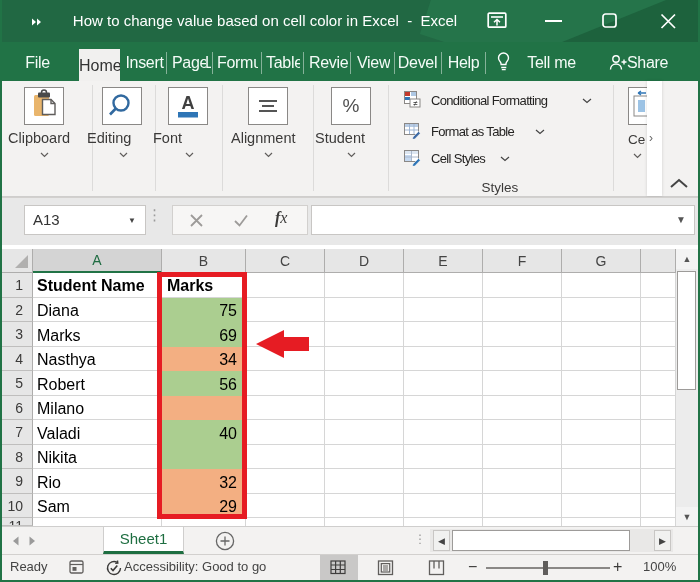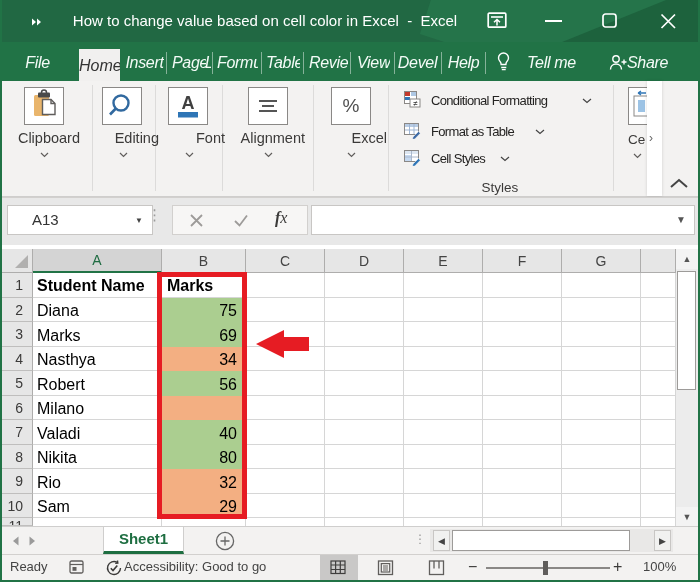--- a/index.html
+++ b/index.html
@@ -6,35 +6,35 @@
 html,body { width:700px; height:582px; overflow:hidden; }
 body { font-family:"Liberation Sans", sans-serif; position:relative; background:#fff; }
 .abs { position:absolute; }
 
 #titlebar { left:0; top:0; width:700px; height:42px; background:#216843; overflow:hidden; }
 #titlebar .deco1 { position:absolute; left:430px; top:-30px; width:280px; height:110px; background:#25744a; transform:rotate(18deg); }
 #titlebar .deco2 { position:absolute; left:545px; top:8px; width:220px; height:90px; background:#1d623d; transform:rotate(-22deg); }
 
 #title { left:0px; top:12px; width:530px; text-align:center; color:#fff; font-size:15px; }
 
-#tabrow { left:0; top:42px; width:700px; height:39px; background:#217346;font-style:italic; }
+#tabrow { left:0; top:42px; width:700px; height:39px; background:#217346; }
 .tab { position:absolute; top:0; height:41px; line-height:42px; color:#f4fbf7; font-size:16px; letter-spacing:-0.3px; text-align:center; overflow:hidden; white-space:nowrap; }
 .tsep { position:absolute; top:10px; height:22px; width:1px; background:rgba(255,255,255,0.45); }
 #hometab { position:absolute; left:79px; top:7px; width:41px; height:32px; background:#f1f0ef; color:#333; font-size:16px; line-height:34px; text-align:center; overflow:hidden; }
 
 #ribbon { left:0; top:81px; width:700px; height:116px; background:#f3f2f1; border-bottom:1px solid #cfcecd; }
 .gsep { position:absolute; top:4px; height:106px; width:1px; background:#dcdbda; }
 .gbox { position:absolute; top:6px; width:40px; height:38px; background:#fff; border:1px solid #8a8886; }
-.glabel { position:absolute; top:49px; font-size:14.5px; color:#3b3a39; text-align:right; white-space:nowrap; }
+.glabel { position:absolute; top:49px; font-size:14.5px; color:#3b3a39; text-align:left; white-space:nowrap; }
 .gchev { position:absolute; top:68px; font-size:10px; color:#605e5c; text-align:center; }
 .srow { position:absolute; left:404px; height:17px; font-size:13px; letter-spacing:-0.65px; color:#252423; white-space:nowrap; }
 .srow svg { vertical-align:-3px; margin-right:7px; }
 
 #fbar { left:0; top:197px; width:700px; height:44px; background:#e8e8e8; border-top:1px solid #d2d0ce; }
-#namebox { position:absolute; left:7px; top:7px; width:146px; height:30px; background:#fff; border:1px solid #c8c6c4; font-size:15px; color:#333; line-height:28px; padding-left:24px; }
+#namebox { position:absolute; left:24px; top:7px; width:122px; height:30px; background:#fff; border:1px solid #c8c6c4; font-size:15px; color:#333; line-height:28px; padding-left:8px; }
 #fxbox { position:absolute; left:172px; top:7px; width:136px; height:30px; background:#f7f6f5; border:1px solid #d2d0ce; }
 #finput { position:absolute; left:311px; top:7px; width:384px; height:30px; background:#fff; border:1px solid #c8c6c4; }
 
 #sheet { left:0; top:241px; width:676px; height:285px; background:#fff; overflow:hidden; }
 .colhdr { position:absolute; top:8px; height:24px; background:#e6e6e6; border-right:1px solid #aeadac; border-bottom:1px solid #aeadac; font-size:14px; color:#444; text-align:center; line-height:24px; }
 .rowhdr { position:absolute; left:0px; width:33px; background:#e6e6e6; border-right:1px solid #aeadac; border-bottom:1px solid #bfbebd; font-size:14px; color:#3b3a39; text-align:right; padding-right:9px; }
 .vline { position:absolute; width:1px; background:#d6d6d6; }
 .hline { position:absolute; height:1px; background:#d6d6d6; left:33px; width:643px; }
 .cell { position:absolute; font-size:16px; color:#000; white-space:nowrap; }
 
@@ -155,21 +155,21 @@
   <div class="glabel" style="left:231px;width:74px">Alignment</div>
   <div class="gchev" style="left:231px;width:74px"><svg width="9" height="6">
         <path d="M1 1 L4.5 4.5 L8 1" fill="none" stroke="#605e5c" stroke-width="1.2"></path>
       </svg></div>
 
   <div class="gbox" style="left:331px">
     <svg width="38" height="36" viewBox="0 0 38 36">
         <text x="19" y="24" font-family="Liberation Sans" font-size="19" fill="#505050" text-anchor="middle">%</text>
       </svg>
   </div>
-  <div class="glabel" style="left:315px;width:72px">Excel</div>
+  <div class="glabel" style="left:315px;width:72px">Student</div>
   <div class="gchev" style="left:315px;width:72px"><svg width="9" height="6">
         <path d="M1 1 L4.5 4.5 L8 1" fill="none" stroke="#605e5c" stroke-width="1.2"></path>
       </svg></div>
 
   <div class="srow" style="top:10px">
     <svg width="17" height="17" viewBox="0 0 17 17">
         <rect x="0.5" y="0.5" width="12" height="12" fill="#fff" stroke="#8a8886"></rect>
         <rect x="1" y="1" width="5" height="4" fill="#c3392b"></rect>
         <rect x="1" y="6" width="5" height="3" fill="#2e75b6"></rect>
         <rect x="7" y="1" width="5" height="4" fill="#aec8e4"></rect>
@@ -312,21 +312,20 @@
   <div class="cell" style="left:37px;top:204px;height:24px;line-height:26px">Nikita</div>
   <div class="cell" style="left:37px;top:228px;height:25px;line-height:27px">Rio</div>
   <div class="cell" style="left:37px;top:253px;height:24px;line-height:26px">Sam</div>
 
   <div class="cell" style="left:167px;top:32px;height:24px;line-height:26px;font-weight:bold">Marks</div>
   <div class="cell" style="left:162px;top:57px;width:75px;height:24px;line-height:26px;text-align:right">75</div>
   <div class="cell" style="left:162px;top:81px;width:75px;height:25px;line-height:27px;text-align:right">69</div>
   <div class="cell" style="left:162px;top:106px;width:75px;height:24px;line-height:26px;text-align:right">34</div>
   <div class="cell" style="left:162px;top:130px;width:75px;height:20px;line-height:27px;text-align:right">56</div>
   <div class="cell" style="left:162px;top:179px;width:75px;height:25px;line-height:27px;text-align:right">40</div>
-  <div class="cell" style="left:162px;top:204px;width:75px;height:24px;line-height:26px;text-align:right">80</div>
   <div class="cell" style="left:162px;top:228px;width:75px;height:25px;line-height:27px;text-align:right">32</div>
   <div class="cell" style="left:162px;top:253px;width:75px;height:24px;line-height:26px;text-align:right">29</div>
 
   <div class="abs" style="left:157px;top:31px;width:90px;height:247px;border:5px solid #e61c23"></div>
   <svg class="abs" style="left:252px;top:86px" width="60" height="34">
       <polygon points="4,17 32,3 32,10 57,10 57,24 32,24 32,31" fill="#e61c23"></polygon>
     </svg>
 </div>
 
 <div class="abs" style="left:0;top:241px;width:698px;height:4px;background:#e8e8e8"></div>
@@ -336,21 +335,21 @@
   <div class="abs" style="left:0;top:258px;width:22px;height:20px;background:#f3f3f3;text-align:center;line-height:20px;font-size:9px;color:#555">▼</div>
 </div>
 
 <div id="tabbar" class="abs">
   <svg class="abs" style="left:11px;top:9px" width="10" height="10">
       <path d="M7.5 0.5 L2 5 L7.5 9.5 Z" fill="#9a9a9a"></path>
     </svg>
   <svg class="abs" style="left:27px;top:9px" width="10" height="10">
       <path d="M2.5 0.5 L8 5 L2.5 9.5 Z" fill="#9a9a9a"></path>
     </svg>
-  <div class="abs" style="left:103px;top:0;width:81px;height:27px;background:#fff;border-left:1px solid #cfcecd;border-right:1px solid #cfcecd;border-bottom:3px solid #1e6e41;text-align:center;line-height:24px;font-size:15px;font-weight:bold;color:#1e6e41">Sheet1</div>
+  <div class="abs" style="left:103px;top:0;width:81px;height:27px;background:#fff;border-left:1px solid #cfcecd;border-right:1px solid #cfcecd;border-bottom:3px solid #1e6e41;text-align:center;line-height:24px;font-size:15px;font-weight:normal;color:#1e6e41">Sheet1</div>
   <svg class="abs" style="left:215px;top:4px" width="20" height="20">
       <circle cx="10" cy="10" r="8.6" fill="none" stroke="#666" stroke-width="1.3"></circle>
       <path d="M10 5.5 v9 M5.5 10 h9" stroke="#666" stroke-width="1.3"></path>
     </svg>
   <div class="abs" style="left:414px;top:5px;color:#999;font-size:12px">⋮</div>
   <div class="abs" style="left:430px;top:2px;width:243px;height:23px;background:#e9e8e7"></div>
   <div class="abs" style="left:433px;top:3px;width:17px;height:21px;background:#f1f1f0;border:1px solid #c8c6c4;text-align:center;line-height:20px;font-size:9px;color:#444">◀</div>
   <div class="abs" style="left:452px;top:3px;width:178px;height:21px;background:#fff;border:1px solid #9d9b99"></div>
   <div class="abs" style="left:654px;top:3px;width:17px;height:21px;background:#f1f1f0;border:1px solid #c8c6c4;text-align:center;line-height:20px;font-size:9px;color:#444">▶</div>
 </div>

